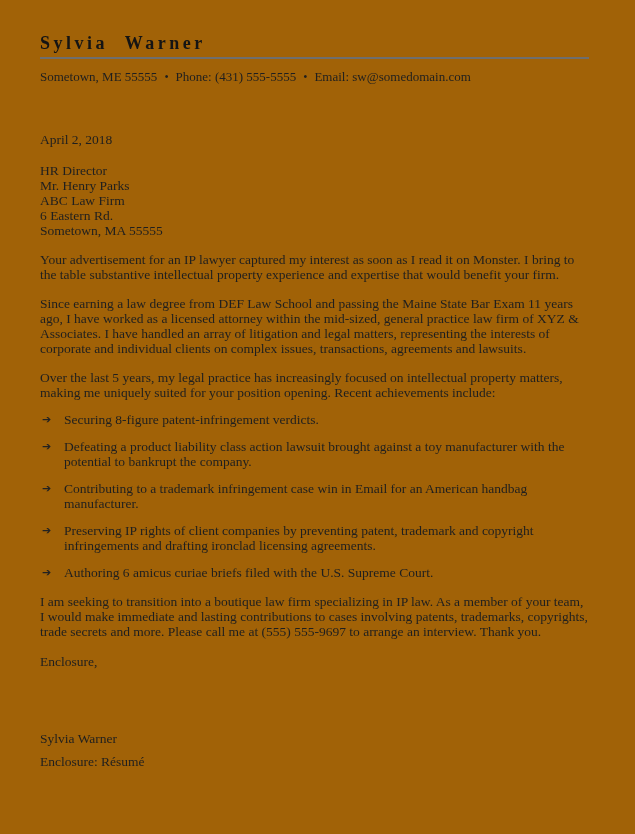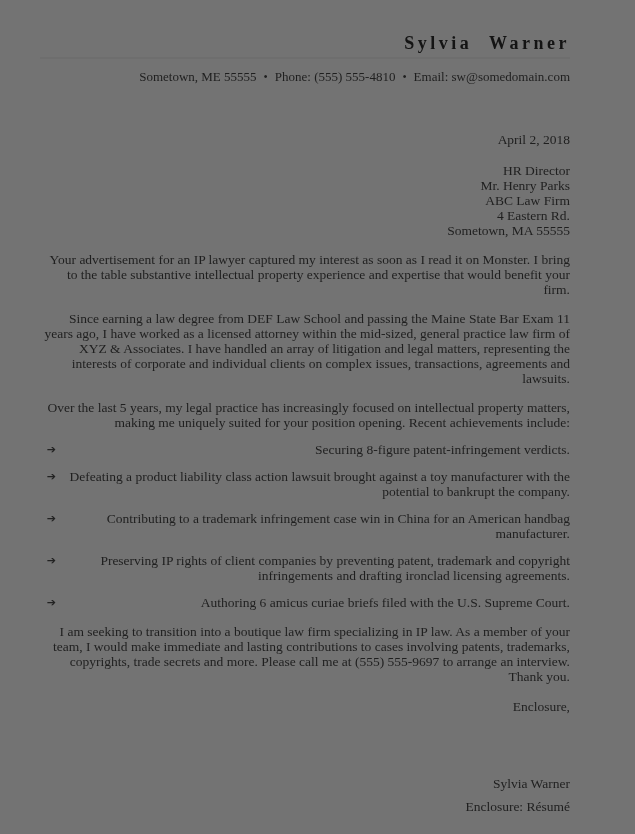--- a/index.html
+++ b/index.html
@@ -5,28 +5,27 @@
   html, body {
     margin: 0;
     padding: 0;
     background: #ffffff;
   }
   .page {
     position: relative;
     width: 635px;
     height: 834px;
     box-sizing: border-box;
-    background: #737373;
-    padding: 33px 65px 0 40px;
+    background: #a16207;
+    padding: 33px 46px 0 40px;
     font-family: "Liberation Serif", "DejaVu Serif", serif;
     color: #1f1f1f;
     font-size: 13.5px;
     line-height: 15px;
     overflow: hidden;
-    text-align: right;
   }
   
   .letterhead {
     border-bottom: 2px solid #6e6e6e;
     padding-bottom: 4px;
   }
   .name {
     margin: 0;
     font-size: 18px;
     font-weight: 700;
@@ -78,50 +77,50 @@
 </style>
 </head>
 <body>
 
 <div class="page">
 
   <div class="letterhead">
     <h1 class="name">Sylvia Warner</h1>
   </div>
   <div class="contact-line">
-    <span>Sometown, ME 55555</span><span class="contact-sep">•</span><span>Phone: (555) 555-4810</span><span class="contact-sep">•</span><span>Email: sw@somedomain.com</span>
+    <span>Sometown, ME 55555</span><span class="contact-sep">•</span><span>Phone: (431) 555-5555</span><span class="contact-sep">•</span><span>Email: sw@somedomain.com</span>
   </div>
 
   <div class="date-line">April 2, 2018</div>
 
   <div class="recipient">
     <div>HR Director</div>
     <div>Mr. Henry Parks</div>
     <div>ABC Law Firm</div>
-    <div>4 Eastern Rd.</div>
+    <div>6 Eastern Rd.</div>
     <div>Sometown, MA 55555</div>
   </div>
 
 
   <p class="body-para">Your advertisement for an IP lawyer captured my interest as soon as I read it on Monster. I bring to the table substantive intellectual property experience and expertise that would benefit your firm.</p>
   <p class="body-para">Since earning a law degree from DEF Law School and passing the Maine State Bar Exam 11 years ago, I have worked as a licensed attorney within the mid-sized, general practice law firm of XYZ &amp; Associates. I have handled an array of litigation and legal matters, representing the interests of corporate and individual clients on complex issues, transactions, agreements and lawsuits.</p>
   <p class="body-para">Over the last 5 years, my legal practice has increasingly focused on intellectual property matters, making me uniquely suited for your position opening. Recent achievements include:</p>
 
   <ul class="achievements">
     <li>
       <span class="arrow-bullet">➔</span>
       <span class="bullet-text">Securing 8-figure patent-infringement verdicts.</span>
     </li>
     <li>
       <span class="arrow-bullet">➔</span>
       <span class="bullet-text">Defeating a product liability class action lawsuit brought against a toy manufacturer with the potential to bankrupt the company.</span>
     </li>
     <li>
       <span class="arrow-bullet">➔</span>
-      <span class="bullet-text">Contributing to a trademark infringement case win in China for an American handbag manufacturer.</span>
+      <span class="bullet-text">Contributing to a trademark infringement case win in Email for an American handbag manufacturer.</span>
     </li>
     <li>
       <span class="arrow-bullet">➔</span>
       <span class="bullet-text">Preserving IP rights of client companies by preventing patent, trademark and copyright infringements and drafting ironclad licensing agreements.</span>
     </li>
     <li>
       <span class="arrow-bullet">➔</span>
       <span class="bullet-text">Authoring 6 amicus curiae briefs filed with the U.S. Supreme Court.</span>
     </li>
   </ul>

